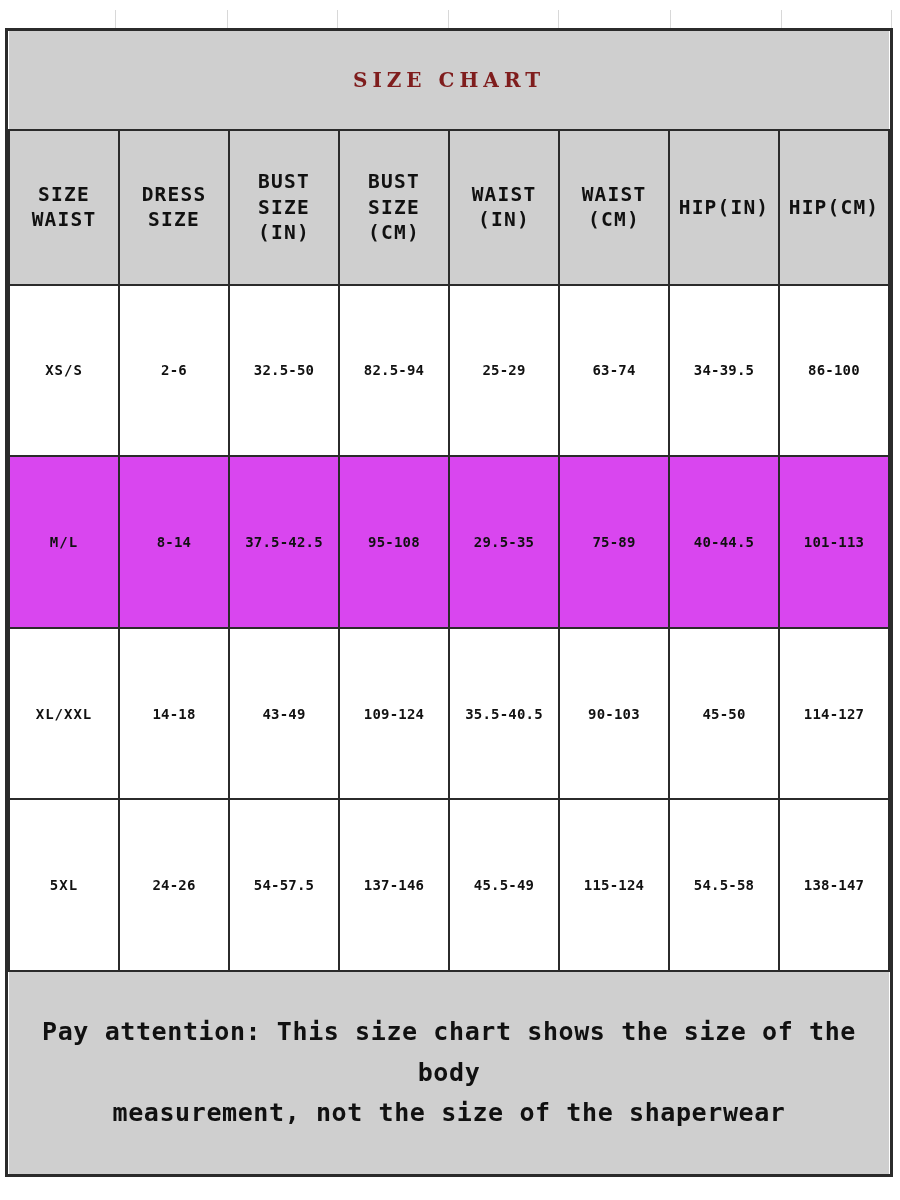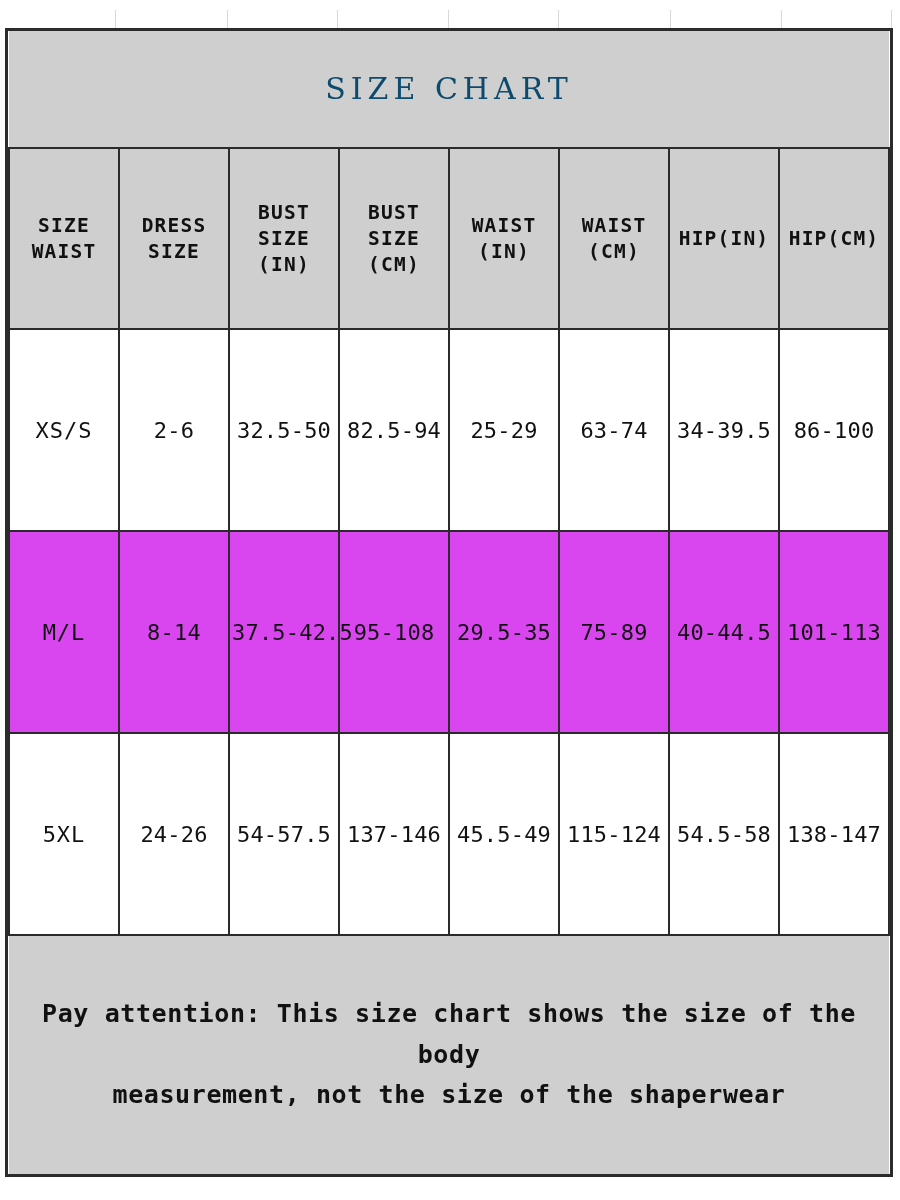--- a/index.html
+++ b/index.html
@@ -61,44 +61,44 @@
   
   tr.title-row td {
     background: #cfcfcf;
     height: 92px;
     border-top: none;
     border-left: none;
     border-right: none;
   }
   .chart-title {
     font-family: "DejaVu Serif", serif;
-    font-size: 30px;
-    font-weight: normal;
+    font-size: 20px;
+    font-weight: bold;
     letter-spacing: 5px;
-    color: #0c4a6e;
+    color: #7f1d1d;
   }
 
   
   tr.head-row th {
     background: #cfcfcf;
     height: 143px;
     font-family: "DejaVu Sans Mono", monospace;
     font-size: 19.5px;
     line-height: 1.32;
     font-weight: bold;
     letter-spacing: 1.2px;
   }
   tr.head-row th .hl { display: block; white-space: nowrap; }
 
   
   tr.data-row td {
     height: 159px;
     font-family: "DejaVu Sans Mono", monospace;
-    font-size: 22px;
-    font-weight: normal;
+    font-size: 14px;
+    font-weight: bold;
     letter-spacing: 0.2px;
     white-space: nowrap;
   }
   tr.data-row.odd td { background: #ffffff; }
   tr.data-row.even td { background: #d946ef; }
   tr.data-row td.label-cell { letter-spacing: 1px; }
 
   
   tr.note-row td {
     background: #cfcfcf;
@@ -188,20 +188,30 @@
         <td class="label-cell">M/L</td>
         <td>8-14</td>
         <td>37.5-42.5</td>
         <td>95-108</td>
         <td>29.5-35</td>
         <td>75-89</td>
         <td>40-44.5</td>
         <td>101-113</td>
       </tr>
 
+      <tr class="data-row odd">
+        <td class="label-cell">XL/XXL</td>
+        <td>14-18</td>
+        <td>43-49</td>
+        <td>109-124</td>
+        <td>35.5-40.5</td>
+        <td>90-103</td>
+        <td>45-50</td>
+        <td>114-127</td>
+      </tr>
 
 
       <tr class="data-row odd">
         <td class="label-cell">5XL</td>
         <td>24-26</td>
         <td>54-57.5</td>
         <td>137-146</td>
         <td>45.5-49</td>
         <td>115-124</td>
         <td>54.5-58</td>

